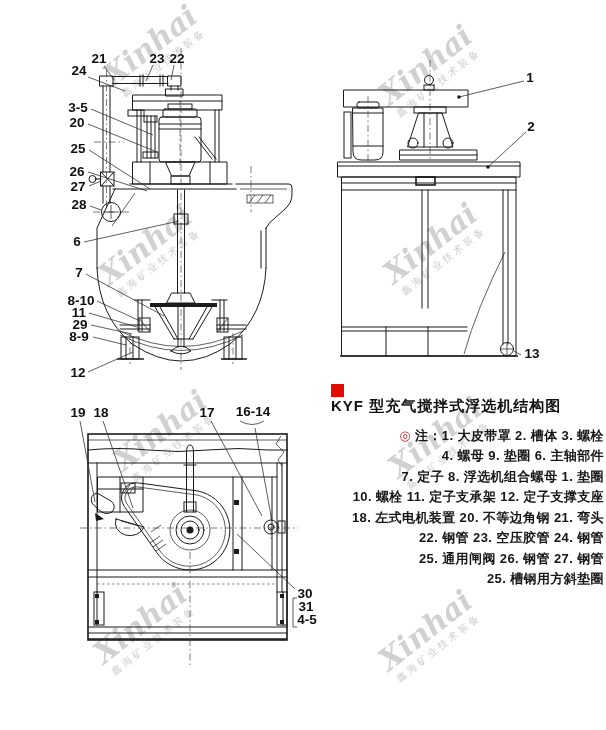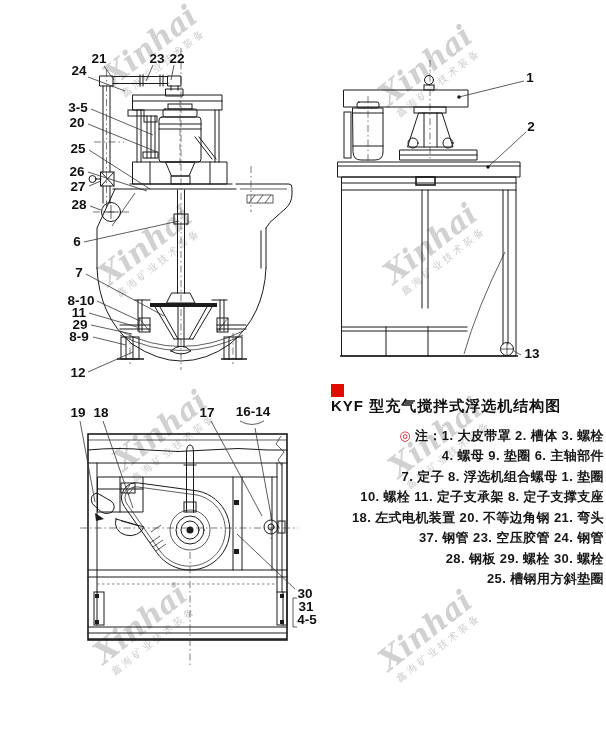--- a/index.html
+++ b/index.html
@@ -257,20 +257,20 @@
 
   <div class="titleRow">
     <span class="redsq"></span>
     <span class="titleTxt">KYF 型充气搅拌式浮选机结构图</span>
   </div>
 
   <div class="legend">
     <div class="row"><span class="bullet">◎</span><span>注：1. 大皮带罩 2. 槽体 3. 螺栓</span></div>
     <div class="row">4. 螺母 9. 垫圈 6. 主轴部件</div>
     <div class="row">7. 定子 8. 浮选机组合螺母 1. 垫圈</div>
-    <div class="row">10. 螺栓 11. 定子支承架 8. 定子支撑支座</div>
+    <div class="row">10. 螺栓 11. 定子支承架 12. 定子支撑支座</div>
     <div class="row">18. 左式电机装置 20. 不等边角钢 21. 弯头</div>
-    <div class="row">37. 钢管 23. 空压胶管 24. 钢管</div>
-    <div class="row">28. 钢板 29. 螺栓 30. 螺栓</div>
+    <div class="row">22. 钢管 23. 空压胶管 24. 钢管</div>
+    <div class="row">25. 通用闸阀 26. 钢管 27. 钢管</div>
     <div class="row">25. 槽钢用方斜垫圈</div>
   </div>
 
 </div>
 
 </body></html>

